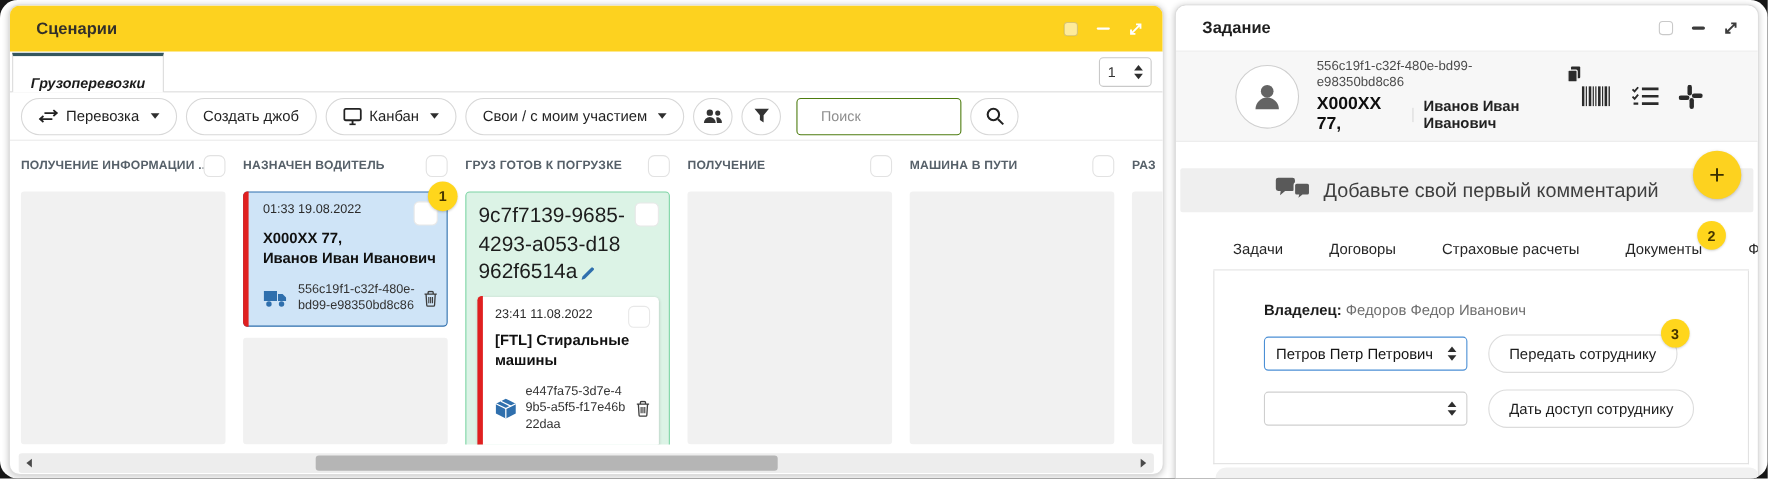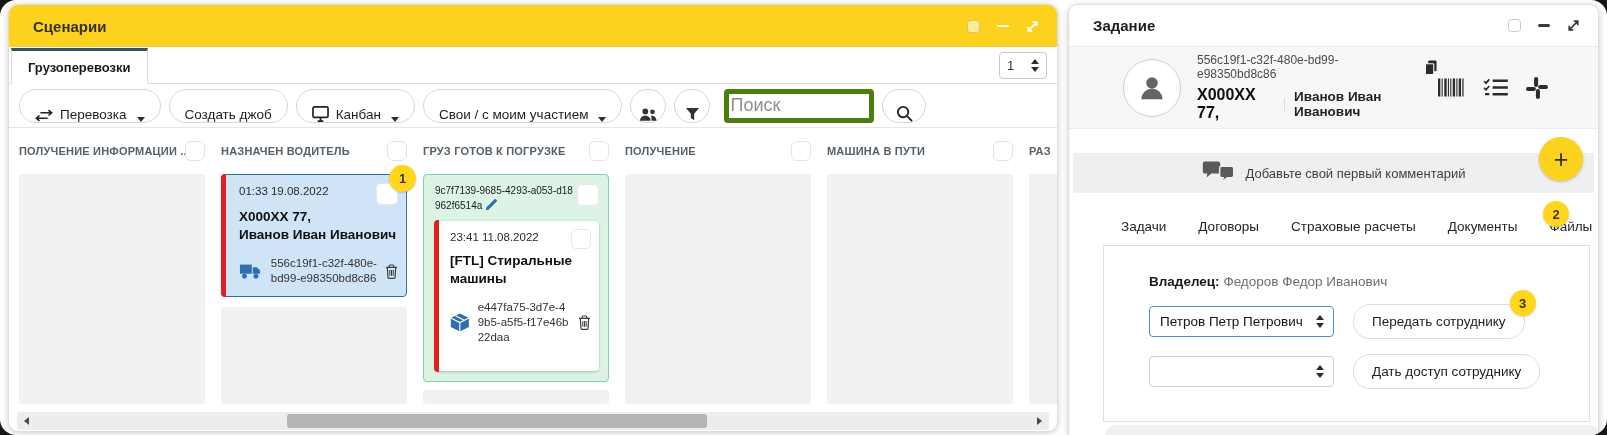--- a/index.html
+++ b/index.html
@@ -16,29 +16,29 @@
   .tbar-title{font-weight:bold;font-size:15px;margin-left:24px;color:#33302a;}
   .tbar.white .tbar-title{color:#1e1e1e;}
   .controls{position:absolute;right:18px;top:0;height:100%;display:flex;align-items:center;gap:17px;}
   .wc-sq{width:13px;height:13px;border-radius:3.5px;background:rgba(255,255,255,.55);border:1px solid rgba(125,105,20,.30);box-sizing:border-box;}
   .wc-sq.light{background:transparent;border:1.6px solid #c9c9c9;}
   .wc-min{width:12px;height:2.6px;border-radius:2px;background:#fff;}
   .wc-min.dark{background:#3c3c3c;}
 
   
   .tabstrip{height:36px;border-bottom:1px solid #dcdcdc;display:flex;align-items:flex-end;position:relative;background:#fff;}
-  .tab-active{margin-left:2px;margin-bottom:-1px;height:36px;box-sizing:border-box;border:1px solid #dcdcdc;border-bottom:1px solid #fff;border-top:3px solid #35565e;display:flex;align-items:center;padding:0 16px;font-weight:bold;font-size:13px;color:#1b1b1b;background:#fff;}
+  .tab-active{margin-left:2px;margin-bottom:-1px;height:36px;box-sizing:border-box;border:1px solid #dcdcdc;border-bottom:1px solid #fff;border-top:3px solid #35565e;display:flex;align-items:flex-end;padding:0 16px;font-weight:bold;font-size:13px;color:#1b1b1b;background:#fff;font-style:italic;}
   .counter{position:absolute;right:10px;top:5px;width:48px;height:27px;border:1px solid #c9c9c9;border-radius:4px;display:flex;align-items:center;justify-content:space-between;padding:0 7px;box-sizing:border-box;font-size:13px;color:#333;background:#fff;}
 
   
   .toolbar{height:44px;display:flex;align-items:center;padding-left:10px;gap:8px;border-bottom:1px solid #e6e6e6;box-sizing:border-box;background:#fff;}
-  .btn{height:34px;border:1px solid #d8d8d8;border-radius:17px;background:#fff;display:inline-flex;align-items:flex-end;padding:0 15px;font-size:13.5px;color:#1f1f1f;gap:7px;box-sizing:border-box;white-space:nowrap;}
+  .btn{height:34px;border:1px solid #d8d8d8;border-radius:17px;background:#fff;display:inline-flex;align-items:center;padding:0 15px;font-size:13.5px;color:#1f1f1f;gap:7px;box-sizing:border-box;white-space:nowrap;}
   .btn.round{width:36px;padding:0;justify-content:center;}
   .caret{width:0;height:0;border-left:4px solid transparent;border-right:4px solid transparent;border-top:5px solid #2e2e2e;display:inline-block;margin-left:3px;}
-  .search{height:34px;width:150px;border:5px solid #4d7c0f;border-radius:4px;padding:0 1px;font-size:18px;color:#333;outline:none;margin-left:6px;font-family:"Liberation Sans",sans-serif;box-sizing:border-box;}
+  .search{height:34px;width:150px;border:1px solid #4d7c0f;border-radius:4px;padding:0 21px;font-size:13px;color:#333;outline:none;margin-left:6px;font-family:"Liberation Sans",sans-serif;box-sizing:border-box;}
   .search::placeholder{color:#8e8e8e;}
 
   
   .board{display:flex;padding:12px 0 0 10px;gap:8px;height:276px;box-sizing:border-box;overflow:hidden;background:#fff;}
   .col{width:194px;flex:0 0 194px;display:flex;flex-direction:column;}
   .col-head{display:flex;align-items:center;justify-content:space-between;width:186px;height:22px;}
   .col-title{font-size:11px;font-weight:bold;color:#566069;letter-spacing:.2px;white-space:nowrap;overflow:hidden;}
   .cb{width:20px;height:20px;border:1px solid #e2e2e2;border-radius:6px;background:#fff;flex:0 0 auto;box-sizing:border-box;}
   .col-body{margin-top:12px;width:186px;flex:1;display:flex;flex-direction:column;min-height:0;}
   .ph{background:#f1f1f1;border-radius:3px;flex:1;}
@@ -50,45 +50,45 @@
   .cb-card{width:22px;height:22px;border:1px solid #e8e8e8;border-radius:5px;background:#fff;box-sizing:border-box;}
   .card-title{font-weight:bold;font-size:13.5px;color:#101010;line-height:1.35;margin-top:3px;}
   .card-foot{display:flex;align-items:center;gap:8px;margin-top:12px;}
   .card-id{font-size:11.5px;color:#333;width:116px;word-break:break-all;line-height:1.3;}
   .trash{margin-left:auto;flex:0 0 auto;}
   .badge{position:absolute;width:27px;height:27px;border-radius:50%;background:#ffd61c;color:#453500;font-weight:bold;font-size:13px;display:flex;align-items:center;justify-content:center;box-shadow:0 1px 2px rgba(0,0,0,.18);z-index:5;}
   .badge-card1{right:-10px;top:-10px;}
 
   .group{position:relative;background:#dcf3e6;border:1px solid #7cd4a4;border-radius:4px;padding:9px 9px 10px 11px;box-sizing:border-box;margin-bottom:8px;}
   .group-head{display:flex;justify-content:space-between;align-items:flex-start;}
-  .group-id{font-size:10px;color:#1c1c1c;line-height:1.35;word-break:break-all;width:138px;}
+  .group-id{font-size:19px;color:#1c1c1c;line-height:1.35;word-break:break-all;width:138px;}
   .pencil{display:inline-block;vertical-align:-2px;margin-left:3px;}
   .card-white{position:relative;background:#fff;border-radius:4px;box-shadow:0 1px 3px rgba(0,0,0,.22);padding:8px 8px 26px 15px;margin-top:9px;}
 
   .hscroll{margin:8px 8px 0 8px;height:18px;background:#ededed;border-radius:3px;position:relative;display:flex;align-items:center;}
   .tri-l{width:0;height:0;border-top:4px solid transparent;border-bottom:4px solid transparent;border-right:5px solid #4a4a4a;margin-left:7px;}
   .tri-r{width:0;height:0;border-top:4px solid transparent;border-bottom:4px solid transparent;border-left:5px solid #4a4a4a;position:absolute;right:7px;}
   .sb-thumb{position:absolute;left:270px;width:420px;top:2px;bottom:2px;background:#b5b5b5;border-radius:3px;}
 
   
   .band{height:82px;background:#f7f7f7;border-bottom:1px solid #ececec;display:flex;align-items:center;padding:0 50px 0 54px;box-sizing:border-box;}
   .avatar{width:58px;height:58px;border-radius:50%;background:#fff;border:1px solid #cfcfcf;display:flex;align-items:center;justify-content:center;flex:0 0 auto;box-sizing:border-box;}
   .hdr-text{margin-left:16px;}
   .hdr-id-row{display:flex;align-items:center;gap:7px;font-size:12px;color:#4c4c4c;}
   .hdr-name-row{display:flex;align-items:center;gap:9px;margin-top:5px;}
   .plate{font-weight:bold;font-size:16px;color:#0f0f0f;}
   .vsep{width:1px;height:13px;background:#d9d9d9;}
   .hname{font-weight:bold;font-size:13.5px;color:#222;}
   .hdr-icons{margin-left:auto;display:flex;align-items:center;gap:18px;color:#2b2b2b;}
 
-  .comment-bar{margin:24px 4px 0;height:40px;background:#efefef;border-radius:2px;display:flex;align-items:center;justify-content:center;gap:11px;font-size:13px;color:#3f3f3f;}
+  .comment-bar{margin:24px 4px 0;height:40px;background:#efefef;border-radius:2px;display:flex;align-items:center;justify-content:center;gap:11px;font-size:18px;color:#3f3f3f;}
   .plus-btn{position:absolute;left:470px;top:132px;width:44px;height:44px;border-radius:50%;background:#fdd21f;display:flex;align-items:center;justify-content:center;font-size:25px;color:#3a3000;box-shadow:0 1px 3px rgba(0,0,0,.22);z-index:6;}
 
   .tabs-wrap{margin:16px 8px 0 34px;position:relative;}
-  .tabbar{display:flex;align-items:flex-end;gap:32px;border-bottom:1px solid #dcdcdc;height:36px;padding-left:18px;}
+  .tabbar{display:flex;align-items:flex-end;gap:42px;border-bottom:1px solid #dcdcdc;height:36px;padding-left:18px;}
   .rtab{font-size:13.5px;color:#262626;padding-bottom:11px;white-space:nowrap;}
   .badge2{left:440px;top:-8px;width:26px;height:26px;}
   .panel{margin:0 8px 0 34px;border:1px solid #e2e2e2;border-top:none;height:176px;box-sizing:border-box;position:relative;padding:28px 0 0 45px;background:#fff;}
   .owner-line{font-size:13.5px;color:#6f6f6f;}
   .owner-label{font-weight:bold;color:#1c1c1c;}
   .rowa{display:flex;align-items:center;gap:19px;margin-top:15px;}
   .select{width:185px;height:31px;border:1.5px solid #4b8fd5;border-radius:4px;display:flex;align-items:center;justify-content:space-between;padding:0 9px 0 10px;font-size:13.5px;color:#151515;box-sizing:border-box;background:#fff;}
   .select.empty{border:1px solid #cfcfcf;}
   .pill-btn{position:relative;height:33px;border:1px solid #dcdcdc;border-radius:17px;background:#fff;display:flex;align-items:center;padding:0 18px;font-size:13.5px;color:#1d1d1d;white-space:nowrap;}
   .badge3{right:-12px;top:-15px;width:26px;height:26px;}

